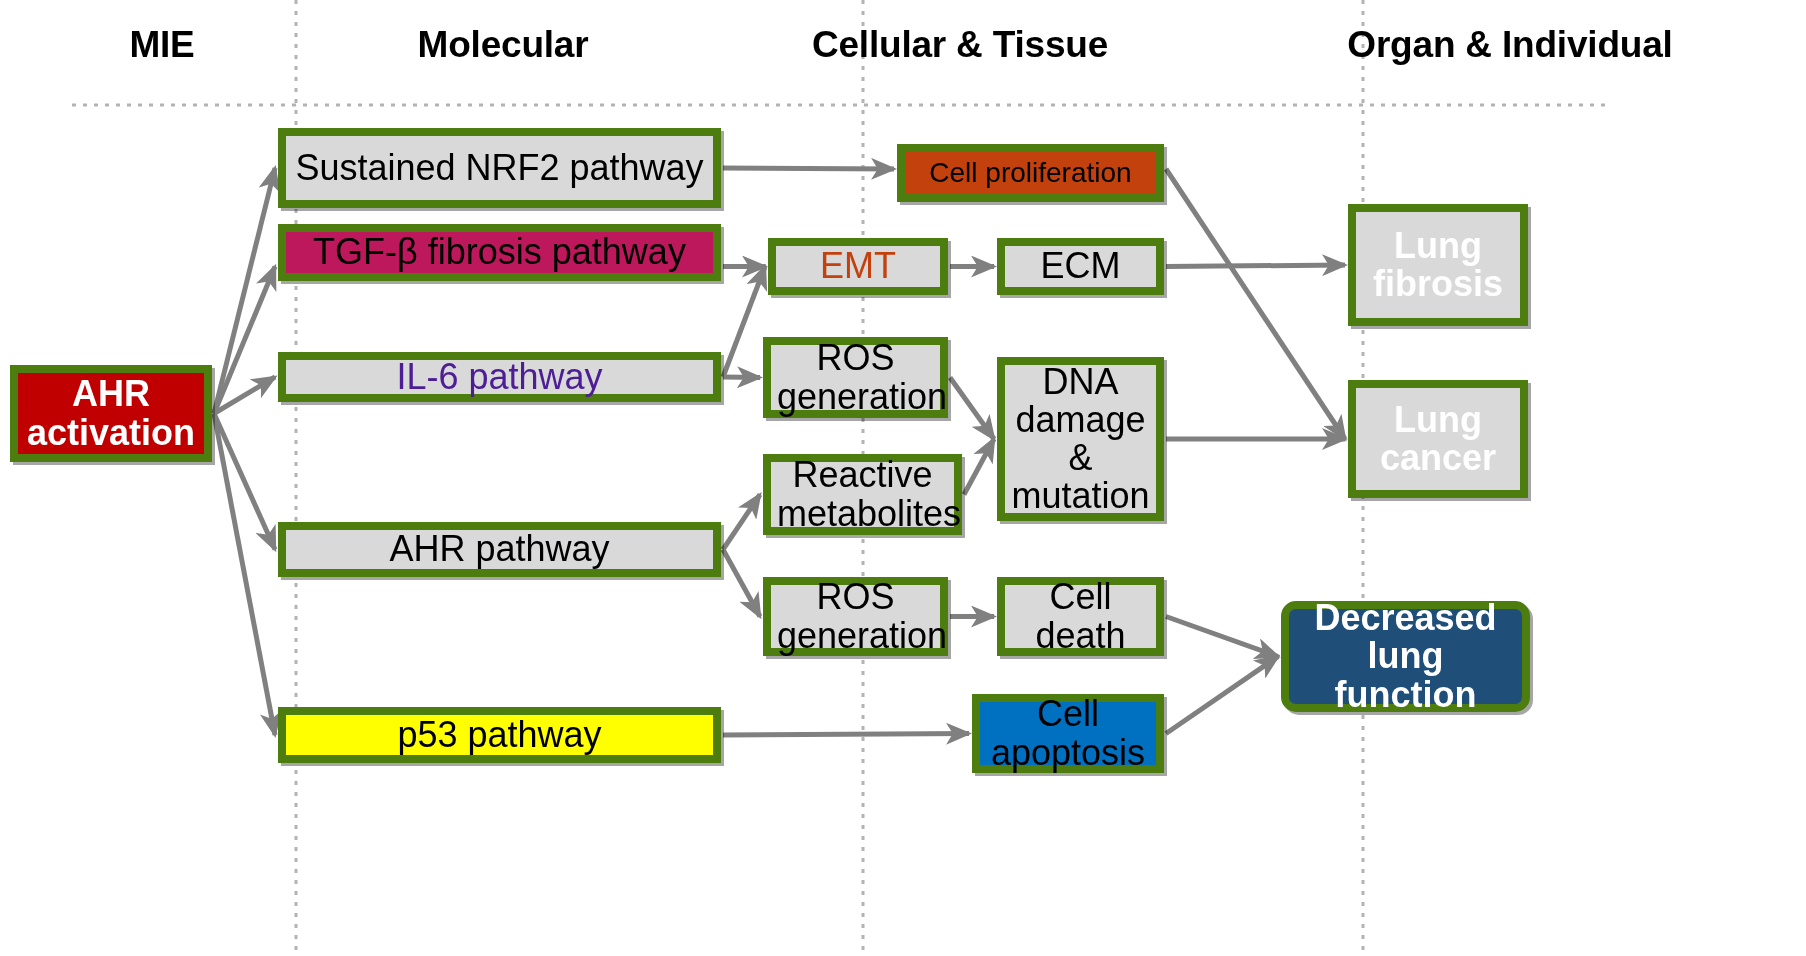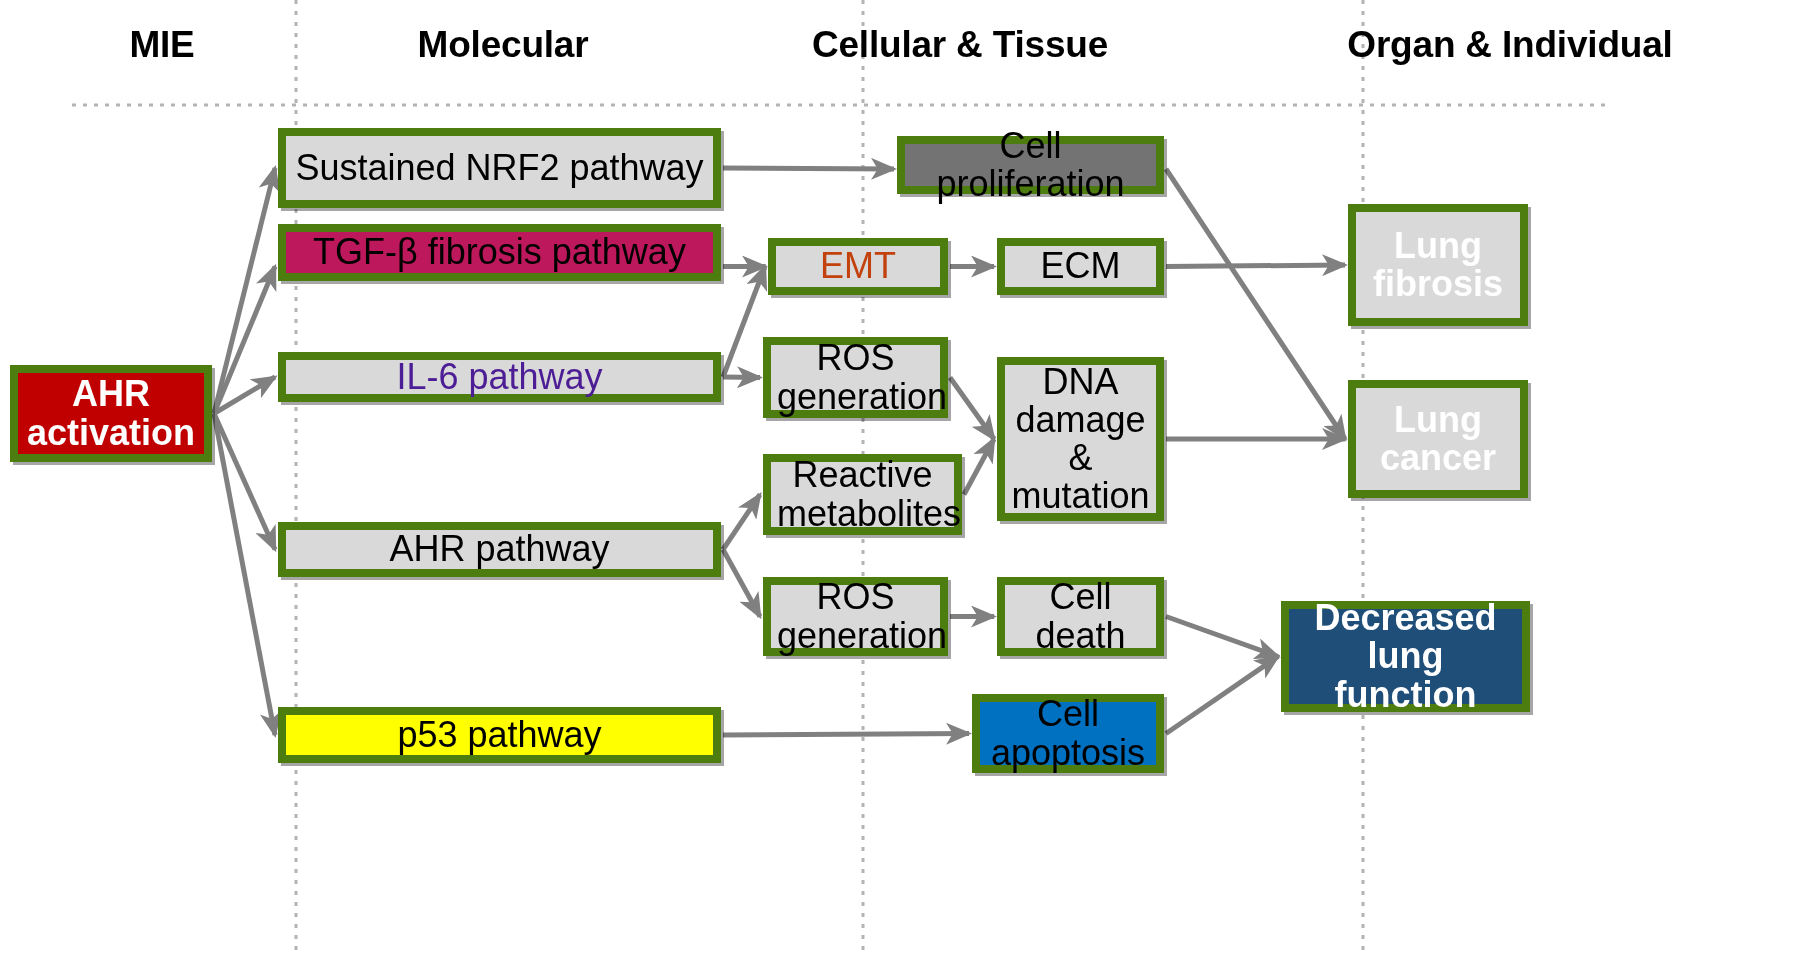--- a/index.html
+++ b/index.html
@@ -111,21 +111,21 @@
       </div>
       <div class="node" style="left: 278px; top: 352px; width: 443px; height: 50px; background: rgb(217, 217, 217); color: #4c1d95; font-size: 36px;">
         <span class="lbl">IL-6 pathway</span>
       </div>
       <div class="node" style="left: 278px; top: 522px; width: 443px; height: 55px; background: rgb(217, 217, 217); color: rgb(0, 0, 0); font-size: 36px;">
         <span class="lbl">AHR pathway</span>
       </div>
       <div class="node" style="left: 278px; top: 707px; width: 443px; height: 56px; background: rgb(255, 255, 0); color: rgb(0, 0, 0); font-size: 36px;">
         <span class="lbl">p53 pathway</span>
       </div>
-      <div class="node" style="left: 897px; top: 136px; width: 267px; height: 58px; background: #737373; color: rgb(0, 0, 0); font-size: 36px;">
+      <div class="node" style="left: 897px; top: 144px; width: 267px; height: 58px; background: #c2410c; color: rgb(0, 0, 0); font-size: 28px;">
         <span class="lbl">Cell proliferation</span>
       </div>
       <div class="node" style="left: 768px; top: 238px; width: 180px; height: 57px; background: rgb(217, 217, 217); color: #c2410c; font-size: 36px;">
         <span class="lbl">EMT</span>
       </div>
       <div class="node" style="left: 997px; top: 238px; width: 167px; height: 57px; background: rgb(217, 217, 217); color: rgb(0, 0, 0); font-size: 36px;">
         <span class="lbl">ECM</span>
       </div>
       <div class="node" style="left: 763px; top: 337px; width: 185px; height: 81px; background: rgb(217, 217, 217); color: rgb(0, 0, 0); font-size: 36px;">
         <span class="lbl">ROS<br>generation</span>
@@ -144,18 +144,18 @@
       </div>
       <div class="node" style="left: 972px; top: 694px; width: 192px; height: 79px; background: rgb(0, 112, 192); color: rgb(0, 0, 0); font-size: 36px;">
         <span class="lbl">Cell<br>apoptosis</span>
       </div>
       <div class="node bold" style="left: 1348px; top: 204px; width: 180px; height: 122px; background: rgb(217, 217, 217); color: rgb(255, 255, 255); font-size: 36px;">
         <span class="lbl">Lung<br>fibrosis</span>
       </div>
       <div class="node bold" style="left: 1348px; top: 380px; width: 180px; height: 118px; background: rgb(217, 217, 217); color: rgb(255, 255, 255); font-size: 36px;">
         <span class="lbl">Lung<br>cancer</span>
       </div>
-      <div class="node bold" style="left: 1281px; top: 601px; width: 249px; height: 111px; background: rgb(31, 78, 121); color: rgb(255, 255, 255); font-size: 36px;">
+      <div class="node bold" style="left: 1281px; top: 601px; width: 249px; height: 111px; background: rgb(31, 78, 121); color: rgb(255, 255, 255); font-size: 36px; border-radius: 15px;">
         <span class="lbl">Decreased<br>lung function</span>
       </div>
     </div>
 
 </div>
 
 </body></html>

